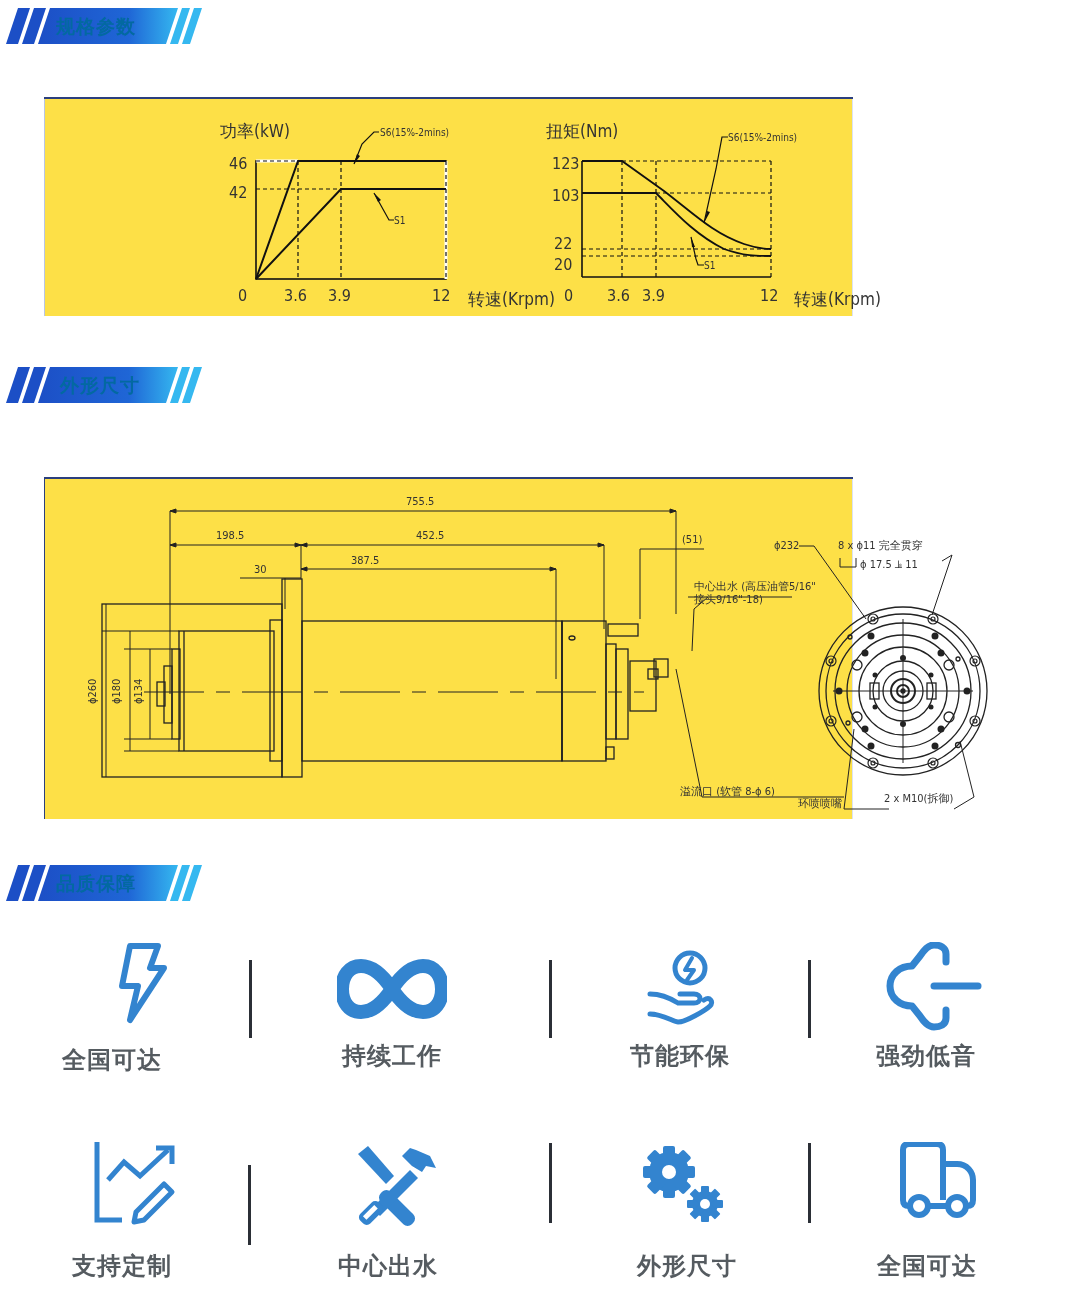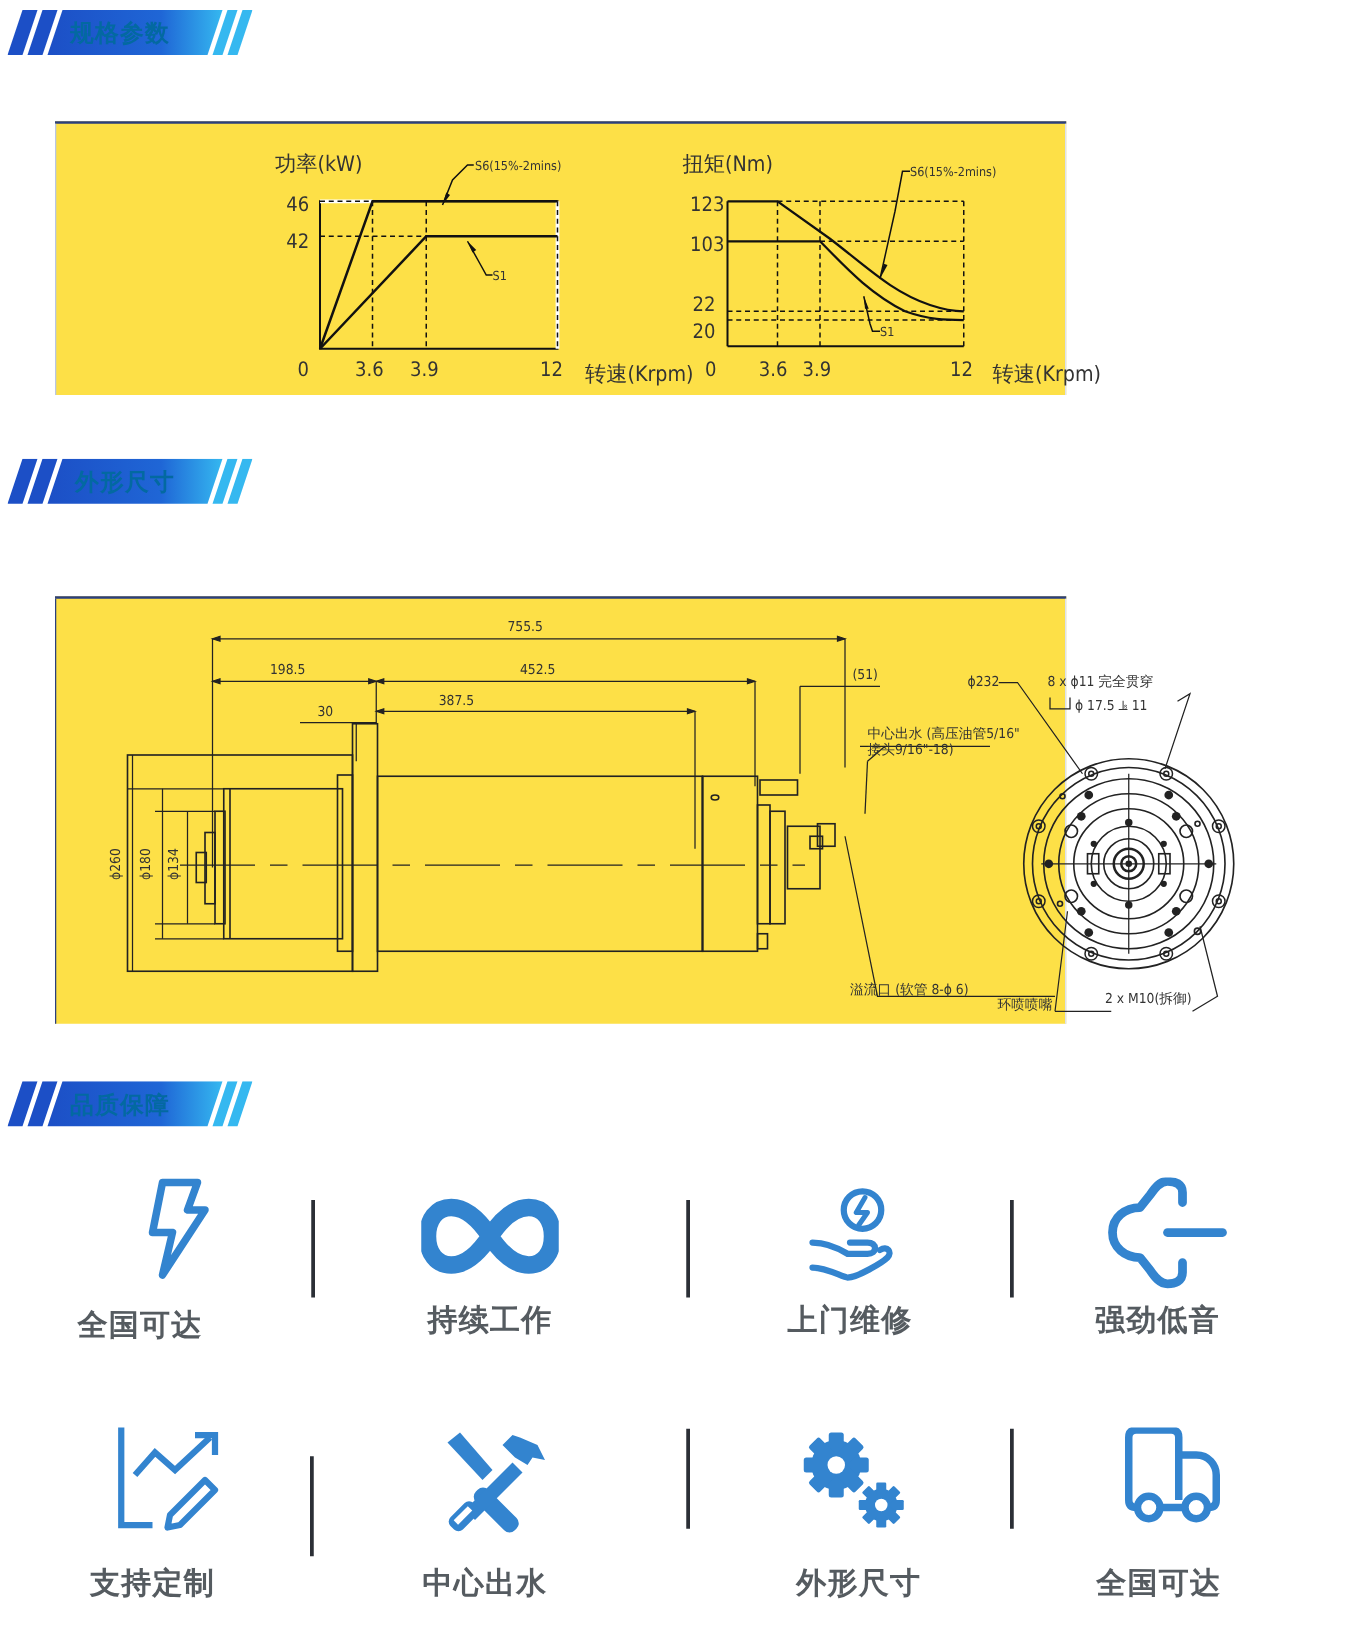--- a/index.html
+++ b/index.html
@@ -324,21 +324,21 @@
 </div>
 <div class="divider" style="left:549px; top:960px; height:78px;"></div>
 
 <div class="feature" style="left:580px; top:940px; height:140px;">
   <svg width="80" height="90" viewBox="0 0 80 90" style="position:absolute;left:64px;top:8px;">
     <circle cx="46" cy="20" r="15" fill="none" stroke="#3384cf" stroke-width="5"></circle>
     <path d="M48,10 L41,22 L50,22 L43,32" fill="none" stroke="#3384cf" stroke-width="4" stroke-linejoin="round" stroke-linecap="round"></path>
     <path d="M6,46 C16,46 26,50 34,55 L50,55 C58,55 58,46 50,46 L36,46" fill="none" stroke="#3384cf" stroke-width="5" stroke-linecap="round"></path>
     <path d="M6,66 C18,66 30,74 34,74 C42,74 62,62 66,58 C70,54 66,48 60,52" fill="none" stroke="#3384cf" stroke-width="5" stroke-linecap="round"></path>
   </svg>
-  <div class="label" style="top:100px;">上门维修</div>
+  <div class="label" style="top:100px;">节能环保</div>
 </div>
 <div class="divider" style="left:808px; top:960px; height:78px;"></div>
 
 <div class="feature" style="left:826px; top:940px; height:140px;">
   <svg width="100" height="90" viewBox="0 0 100 90" style="position:absolute;left:56px;top:2px;">
     <path d="M64,20 L64,12 C64,5 58,3 52,3 C46,3 42,8 38,14 L30,24 C18,24 8,32 8,44 C8,56 18,64 30,64 L38,74 C42,80 46,85 52,85 C58,85 64,83 64,76 L64,68" fill="none" stroke="#3384cf" stroke-width="7" stroke-linecap="round" stroke-linejoin="round"></path>
     <line x1="52" y1="44" x2="96" y2="44" stroke="#3384cf" stroke-width="7" stroke-linecap="round"></line>
   </svg>
   <div class="label" style="top:100px;">强劲低音</div>
 </div>

